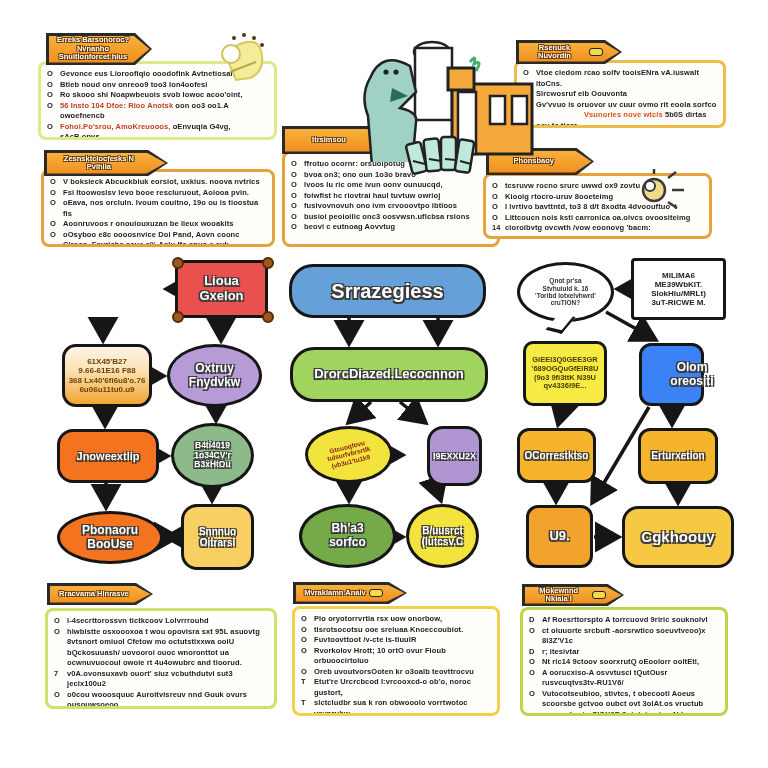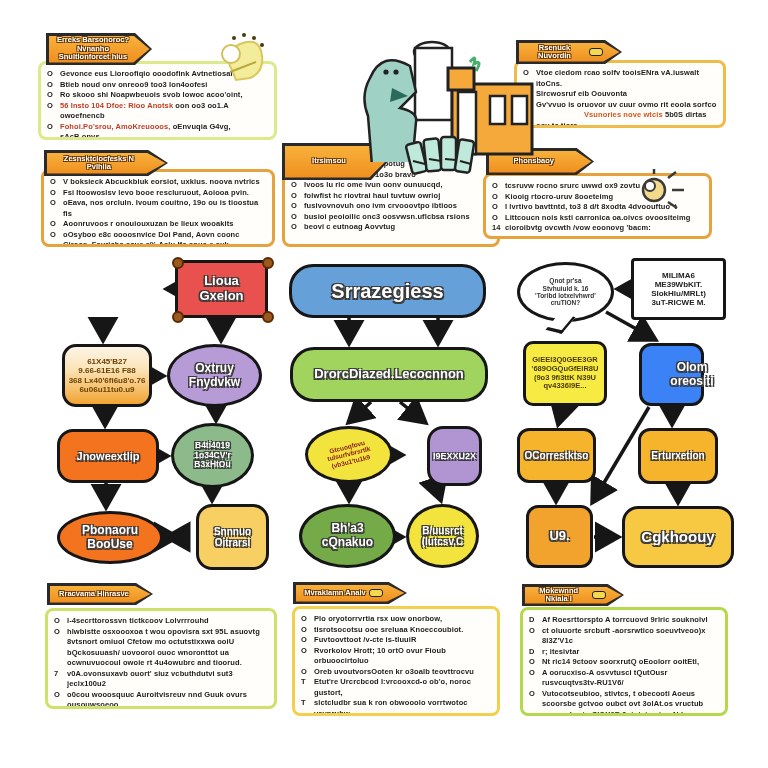--- a/index.html
+++ b/index.html
@@ -11,21 +11,21 @@
   .banner{position:absolute;z-index:6;}
   .banner-core{width:100%;height:100%;background:#2a2a2a;
     clip-path:polygon(0 0,84% 0,100% 50%,84% 100%,0 100%);padding:2.5px;box-sizing:border-box;}
   .banner-fill{width:100%;height:100%;background:linear-gradient(180deg,#f8b13c,#ef8f1f);
     clip-path:polygon(0 0,84% 0,100% 50%,84% 100%,0 100%);
     display:flex;align-items:center;justify-content:center;padding:0 16% 0 4%;box-sizing:border-box;}
   .banner-text{font-size:7.5px;font-weight:700;color:#fff;line-height:8.5px;text-align:center;
     white-space:pre-line;text-shadow:1px 1px 0 #5a3000,-1px -1px 0 #5a3000,1px -1px 0 #5a3000,-1px 1px 0 #5a3000;}
   .bn-tl{left:46px;top:33px;width:106px;height:32px;}
   .bn-lm{left:44px;top:150px;width:124px;height:26px;}
-  .bn-c {left:282px;top:126px;width:106px;height:37px;margin-top:17px;}
+  .bn-c {left:282px;top:126px;width:106px;height:28px;}
   .bn-tr{left:516px;top:40px;width:106px;height:24px;}
   .bn-rm{left:486px;top:148px;width:108px;height:27px;}
   .bn-bl{left:47px;top:583px;width:106px;height:22px;}
   .bn-bm{left:293px;top:582px;width:114px;height:22px;}
   .bn-br{left:522px;top:584px;width:102px;height:22px;}
   .pill{display:inline-block;width:12px;height:6px;background:#f3d94e;border:1.5px solid #222;
     border-radius:3px;margin-left:3px;flex:none;}
   
   .ckbox{position:absolute;background:#fffefa;border-radius:8px;box-sizing:border-box;
     padding:5px 6px 4px 6px;z-index:5;overflow:hidden;}
@@ -48,21 +48,21 @@
   .otl{color:#fff;text-shadow:-1.5px -1.5px 0 #3c3c3c,1.5px -1.5px 0 #3c3c3c,
        -1.5px 1.5px 0 #3c3c3c,1.5px 1.5px 0 #3c3c3c;}
   .n-tan {left:38px;top:264px;width:124px;height:58px;background:#f3d9a4;font-size:7.5px;color:#7a4a12;}
   .n-red {left:175px;top:260px;width:93px;height:58px;background:#e8514d;border-radius:4px;font-size:13px;}
   .n-grad{left:62px;top:344px;width:90px;height:63px;border-radius:14px;font-size:8px;color:#6b4206;
           background:linear-gradient(180deg,#fdf4e6 0%,#fbe3b6 40%,#f2a431 100%);}
   .n-purp{left:167px;top:344px;width:95px;height:63px;background:#b79bd6;font-size:12px;}
   .n-obox{left:57px;top:429px;width:102px;height:54px;border-radius:16px;background:#f4731f;font-size:11px;}
   .n-gell{left:171px;top:423px;width:83px;height:65px;background:#8cba8a;font-size:8.5px;}
   .n-oell{left:57px;top:511px;width:106px;height:53px;background:#f4731f;font-size:12px;}
-  .n-ybox{left:196px;top:504px;width:73px;height:66px;border-radius:16px;background:#f8cf63;font-size:10px;}
+  .n-ybox{left:181px;top:504px;width:73px;height:66px;border-radius:16px;background:#f8cf63;font-size:10px;}
   .n-strat{left:289px;top:264px;width:197px;height:54px;border-radius:24px;background:#66a0d8;font-size:20px;}
   .n-pbl{left:290px;top:347px;width:198px;height:55px;border-radius:24px;background:#a0d45e;font-size:13px;}
   .n-yellc{left:305px;top:426px;width:88px;height:57px;background:#f2e43c;font-size:6.5px;color:#8a1a1a;}
   .n-yellc .tilt{transform:rotate(-14deg);display:block;}
   .n-pbox{left:427px;top:426px;width:55px;height:60px;border-radius:16px;background:#b095d2;font-size:9px;}
   .n-genc{left:299px;top:504px;width:97px;height:64px;background:#74ab48;font-size:12px;}
   .n-yec2{left:406px;top:504px;width:73px;height:64px;background:#f2e43c;font-size:10px;}
   .n-bub{left:517px;top:262px;width:97px;height:60px;border-radius:50%;background:#fff;font-size:6.5px;color:#333;}
   .n-bub::after{content:"";position:absolute;left:34%;bottom:-13px;width:16px;height:14px;background:#fff;
     border-right:3px solid #161616;border-bottom:3px solid #161616;transform:skewX(-32deg) rotate(12deg);}
@@ -404,21 +404,21 @@
   <div class="node n-ybox otl">Snnnuo
 Oitrarsi</div>
 
   <div class="node n-strat otl">Srrazegiess</div>
   <div class="node n-pbl otl">DrorcDiazed.Lecocnnon</div>
   <div class="node ell n-yellc"><span class="tilt">Gtcuoqfovu
 tulsurfvbrsrtlk
 (vb3u1'tu1k9</span></div>
   <div class="node n-pbox otl">I9EXXU2X</div>
   <div class="node ell n-genc otl">Bh'a3
-cQnakuo</div>
+sorfco</div>
   <div class="node ell n-yec2 otl">B/uusrct
 (Iutcsv.C</div>
 
   <div class="node n-bub">Qnot pr'sa
 Stvhuiuld k. 16
 'Toribd lotxelvhwrd'
 cruTION?</div>
   <div class="node n-note">MILIMA6
 ME39WbKIT.
 SlokHlu/MRLt)

